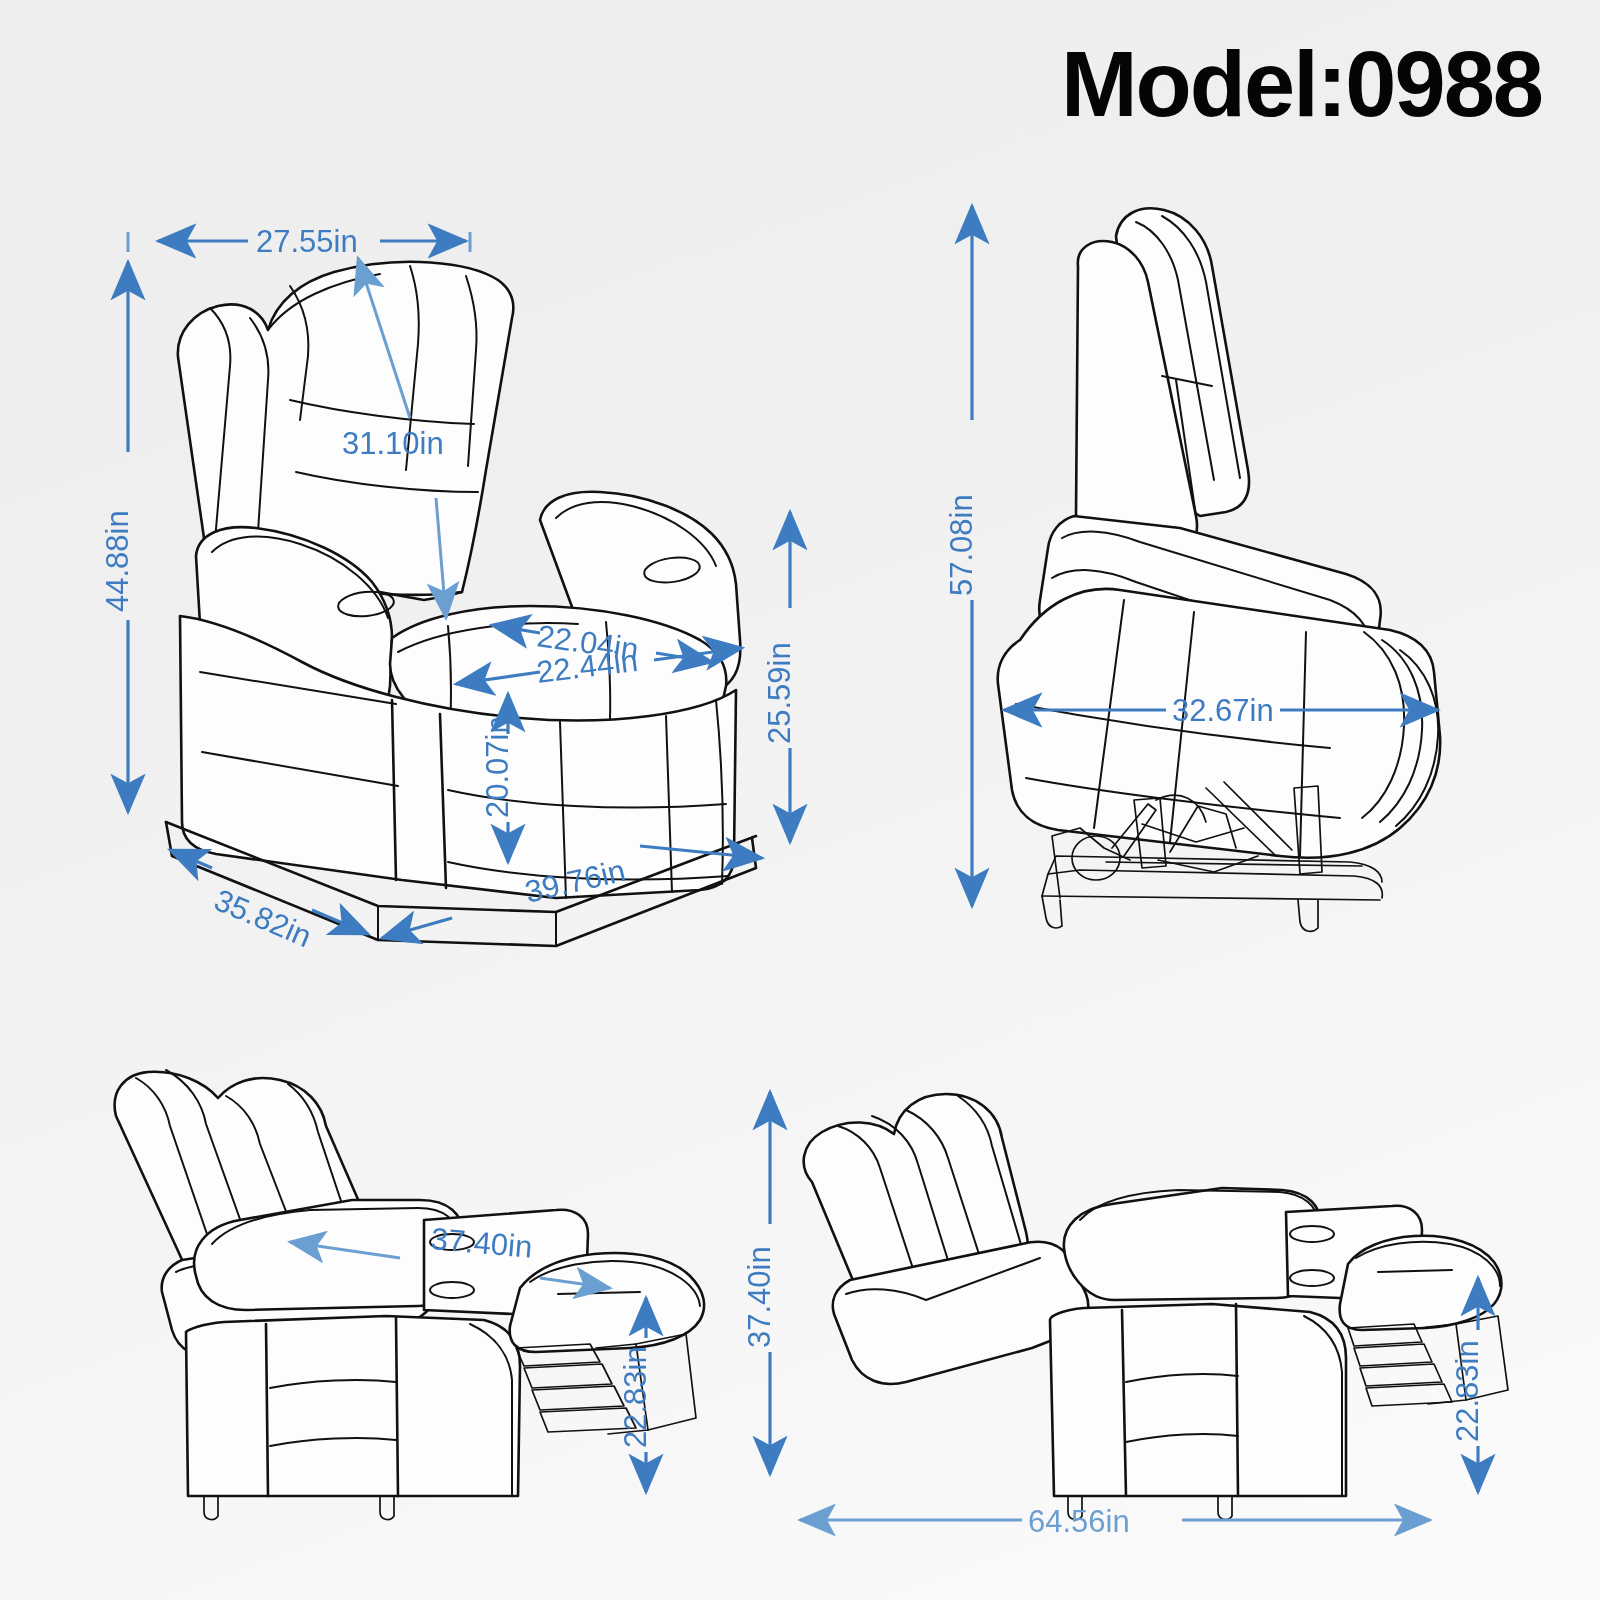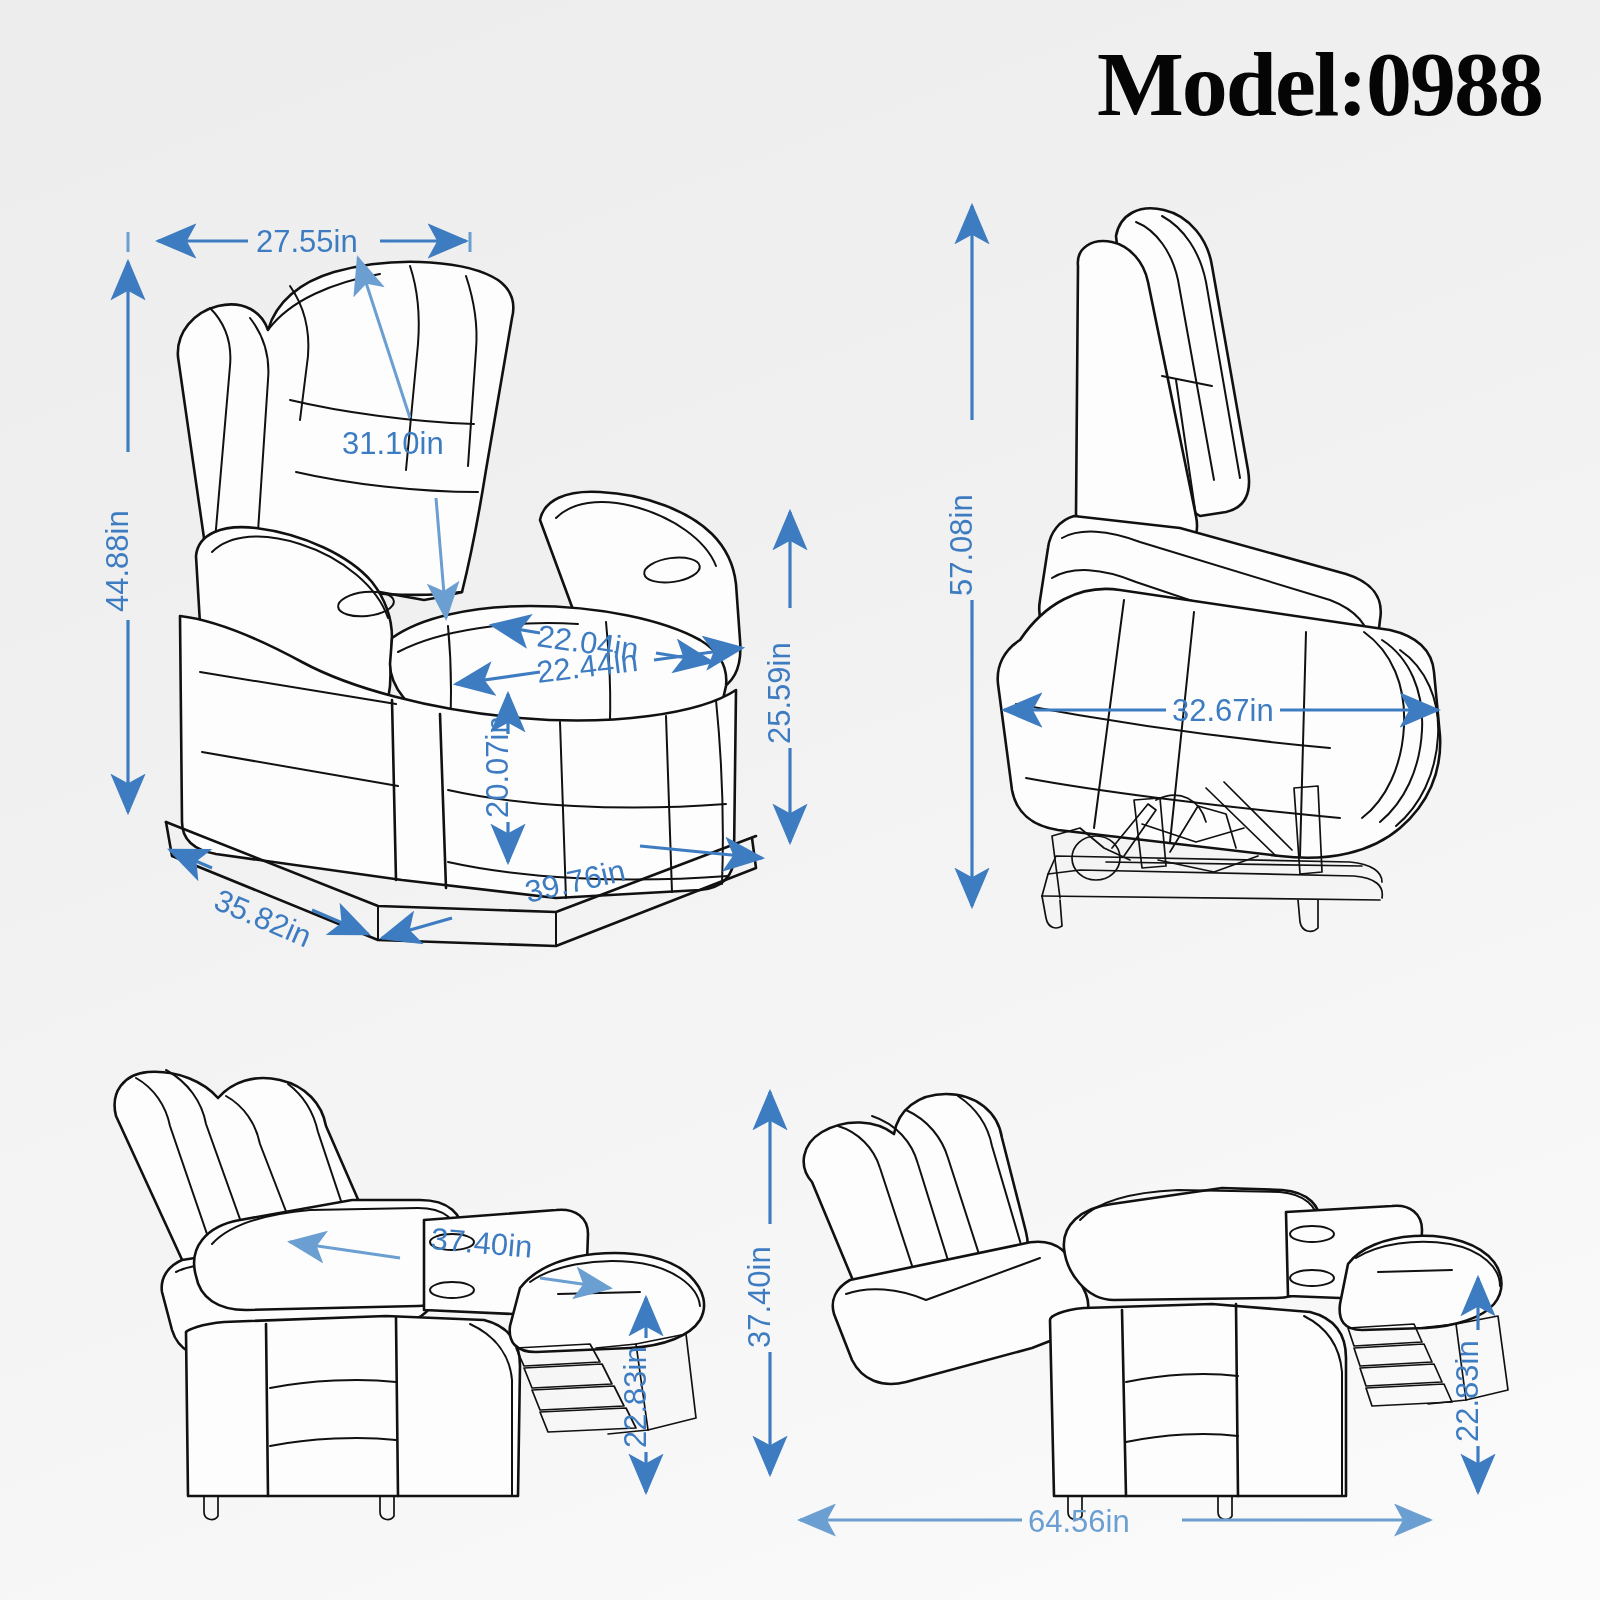--- a/index.html
+++ b/index.html
@@ -17,21 +17,20 @@
   }
   #title{
     position:absolute;
     right:58px;top:38px;
     font-size:92px;
     font-weight:bold;
     letter-spacing:-2px;
     color:#050505;
     white-space:nowrap;
     line-height:1;
-    font-family:Liberation Serif, serif;
   }
   svg{position:absolute;left:0;top:0;width:1600px;height:1600px;}
   .ln{fill:none;stroke:#111;stroke-width:2.6;stroke-linecap:round;stroke-linejoin:round;}
   .ln-thin{fill:none;stroke:#111;stroke-width:2.0;stroke-linecap:round;stroke-linejoin:round;}
   .ln-hair{fill:none;stroke:#111;stroke-width:1.7;stroke-linecap:round;stroke-linejoin:round;}
   .fillwhite{fill:#fdfdfd;}
   .dim{fill:none;stroke:#3e7cc2;stroke-width:3.2;stroke-linecap:butt;}
   .dim-lt{fill:none;stroke:#6b9ed1;stroke-width:3.0;stroke-linecap:butt;}
   .dimtext{
     font-family:"Liberation Sans","DejaVu Sans",sans-serif;

